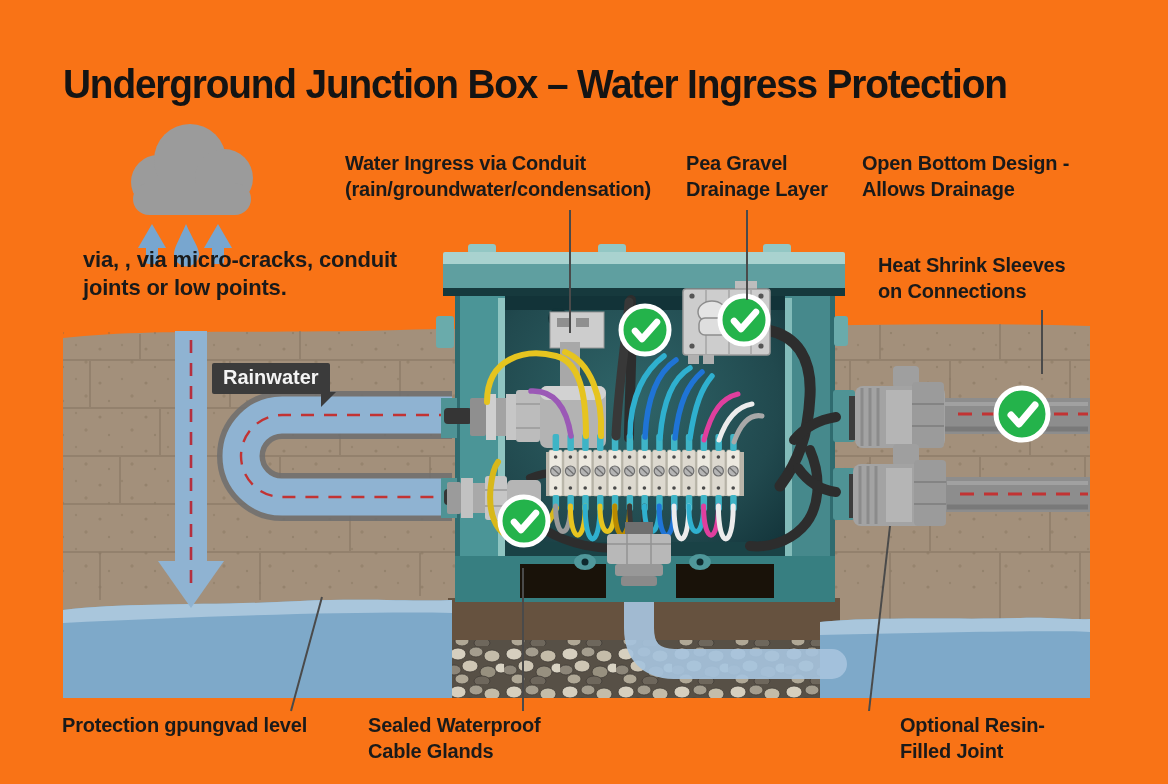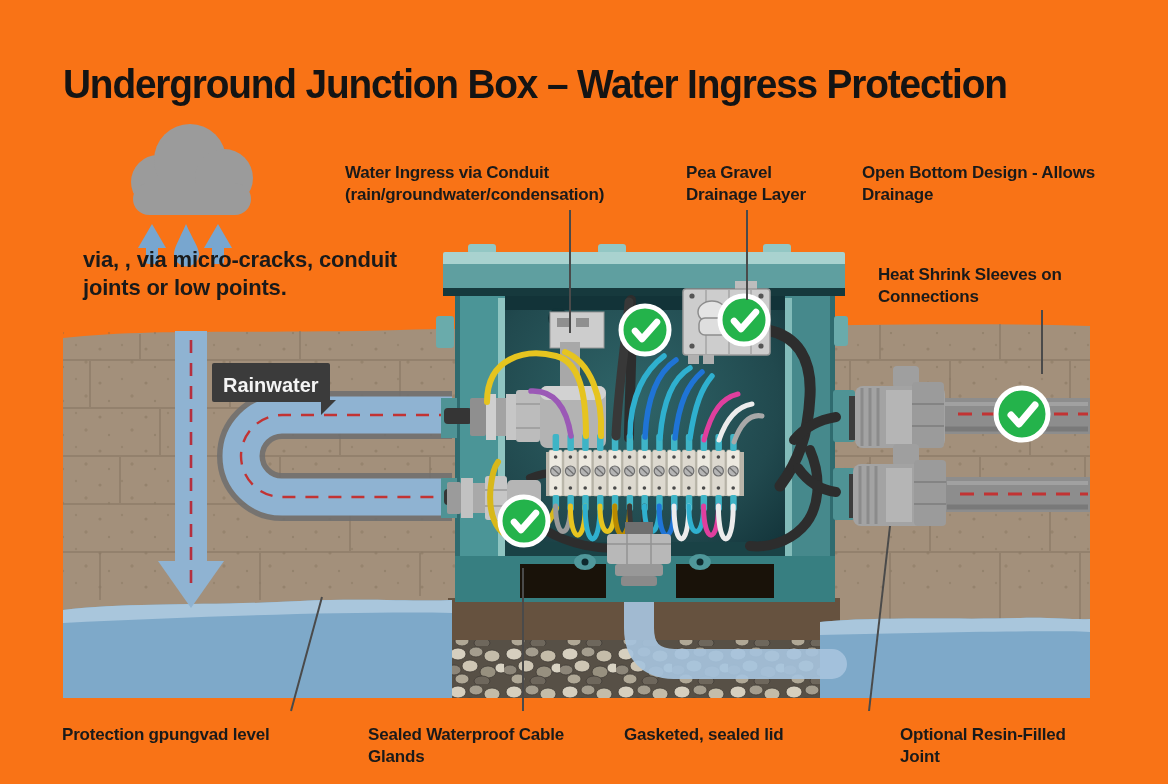--- a/index.html
+++ b/index.html
@@ -1,25 +1,25 @@
 <!DOCTYPE html>
 <html><head>
 <meta charset="utf-8">
 <style>
   html,body{margin:0;padding:0;background:#d8d7d5;}
   .stage{position:relative;width:1168px;height:784px;background:#f97316;overflow:hidden;
          font-family:"Liberation Sans",sans-serif;color:#191919;}
   .scene{position:absolute;inset:0;}
   .title{position:absolute;left:63px;top:62px;font-size:40px;font-weight:700;
          letter-spacing:-1.2px;transform:scaleX(.97);transform-origin:left top;color:#141414;white-space:nowrap;}
-  .lbl{position:absolute;font-size:17px;font-weight:700;letter-spacing:-.2px;line-height:1.3;color:#1a1a1a;margin-top:12px;}
+  .lbl{position:absolute;font-size:20px;font-weight:700;letter-spacing:-.2px;line-height:1.3;color:#1a1a1a;}
   .note{position:absolute;left:83px;top:246px;width:320px;font-size:22px;font-weight:700;
         letter-spacing:-.2px;line-height:1.28;color:#1a1a1a;}
   .tag{position:absolute;left:212px;top:363px;background:#3b3b3b;color:#f4f4f4;font-size:20px;
-       font-weight:700;padding:11px 11px 5px 11px;border-radius:2px;}
+       font-weight:700;padding:3px 11px 5px 11px;border-radius:2px;}
   .tag-tail{position:absolute;right:-6px;bottom:-13px;width:0;height:0;
             border-top:15px solid #3b3b3b;border-right:15px solid transparent;}
 </style>
 </head>
 <body>
 
 <div class="stage">
 
 <svg class="scene" viewBox="0 0 1168 784">
   <defs>
@@ -402,16 +402,15 @@
 <div class="lbl" style="left:345px;top:150px;width:336px;">Water Ingress via Conduit (rain/groundwater/condensation)</div>
 <div class="lbl" style="left:686px;top:150px;width:160px;">Pea Gravel Drainage Layer</div>
 <div class="lbl" style="left:862px;top:150px;width:235px;">Open Bottom Design - Allows Drainage</div>
 <div class="lbl" style="left:878px;top:252px;width:210px;">Heat Shrink Sleeves on Connections</div>
 <div class="tag">
   <span>Rainwater</span>
   <span class="tag-tail"></span>
 </div>
 <div class="lbl" style="left:62px;top:712px;width:290px;">Protection gpungvad level</div>
 <div class="lbl" style="left:368px;top:712px;width:205px;">Sealed Waterproof Cable Glands</div>
-<div class="lbl" style="left:624px;top:712px;width:240px;">Gasketed, sealed lid</div>
 <div class="lbl" style="left:900px;top:712px;width:175px;">Optional Resin-Filled Joint</div>
 
 </div>
 
 </body></html>

